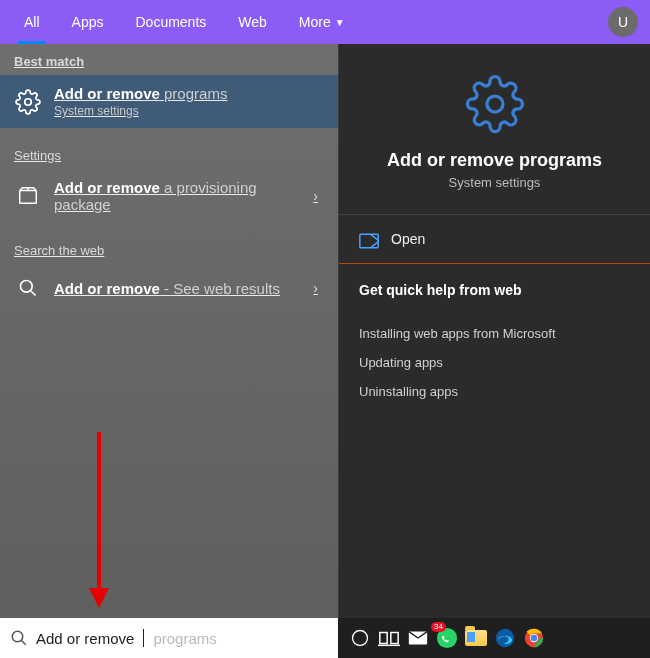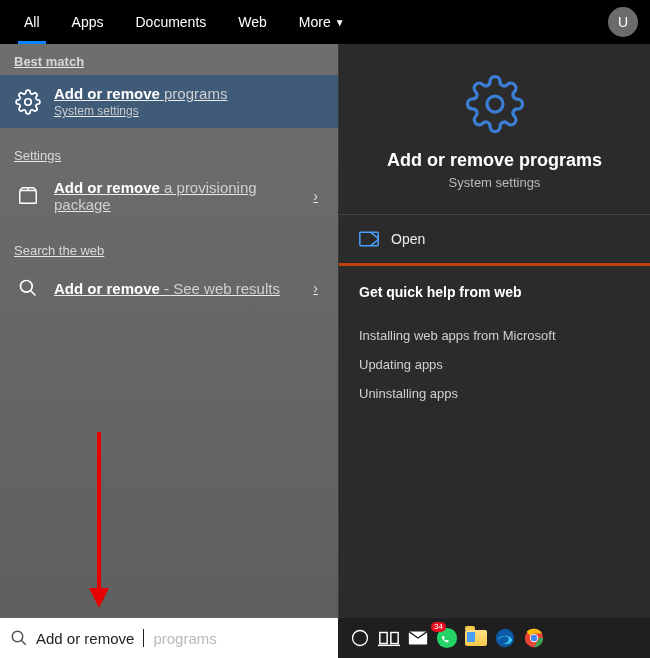--- a/index.html
+++ b/index.html
@@ -1,19 +1,19 @@
 <!DOCTYPE html>
 <html><head>
 <meta charset="utf-8">
 <style>
   * { box-sizing: border-box; margin: 0; padding: 0; font-family: "Segoe UI", sans-serif; }
   body { width: 650px; height: 658px; background: #1f1f1f; overflow: hidden; position: relative; }
 
   
-  .tabbar { height: 44px; background: #000000; display: flex; align-items: center; padding: 12px 8px; position: relative; }
+  .tabbar { height: 44px; background: #8b5cf6; display: flex; align-items: center; padding: 12px 8px; position: relative; }
   .tab { color: #fff; font-size: 14px; padding: 0 16px; height: 44px; display: flex; align-items: center; cursor: pointer; position: relative; }
   .tab.active::after { content: ""; position: absolute; left: 10px; right: 10px; bottom: 0; height: 3px; background: #0a84ff; }
   .tab .chev { margin-left: 4px; font-size: 10px; }
   .avatar { position: absolute; right: 12px; top: 50%; transform: translateY(-50%); width: 30px; height: 30px; border-radius: 50%; background: #6b6b6b; color: #fff; display:flex; align-items:center; justify-content:center; font-size:14px; }
 
   
   .split { display: flex; height: calc(658px - 44px - 40px); }
   .left { width: 338px; background: linear-gradient(#6e6e6e,#5f5f5f); color: #e9e9e9; text-decoration: underline; }
   .right { flex:1; background: #2b2b2b; color: #ddd; border-left: 1px solid #3a3a3a; }
 
@@ -28,21 +28,21 @@
   .result .title .dim { color:#d0d0d0; font-weight:400; }
   .result .sub { font-size: 12px; color:#c9c9c9; margin-top:2px; }
   .result .chevron { color:#ddd; font-size: 14px; padding-right: 6px; }
 
   
   .hero { padding: 30px 10px 24px; text-align:center; border-bottom:1px solid #444; }
   .hero .gear { width:60px; height:60px; margin: 0 auto 16px; color:#3a7fd5; }
   .hero h2 { color:#fff; font-size:18px; font-weight:600; }
   .hero .sub { color:#bbb; font-size:13px; margin-top:4px; }
 
-  .action-row { display:flex; align-items:flex-start; gap:14px; padding:16px 20px; font-size:14px; border-bottom:3px solid #c2410c; color:#eee; }
+  .action-row { display:flex; align-items:flex-end; gap:14px; padding:16px 20px; font-size:14px; border-bottom:1px solid #c2410c; color:#eee; }
   .action-row .open-icon { width:18px; height:14px; color:#4aa0ff; }
 
   .help-block { padding: 18px 20px; }
   .help-block .help-title { color:#fff; font-size:14px; font-weight:600; margin-bottom:28px; }
   .help-link { display:block; color:#d0d0d0; font-size:13px; margin-bottom:14px; cursor:pointer; }
 
   
   .arrow { position:absolute; left:90px; top:432px; }
   .arrow .shaft { width:4px; height:156px; background:#e60000; margin-left:7px; }
   .arrow .head { width:0; height:0; border-left:10px solid transparent; border-right:10px solid transparent; border-top:20px solid #e60000; margin-left:-1px; }

